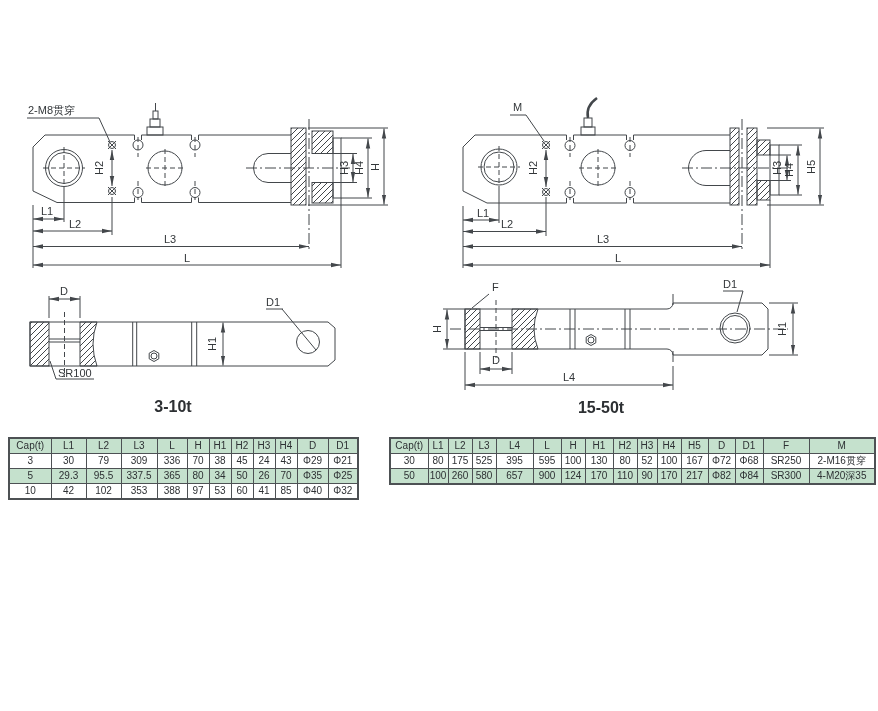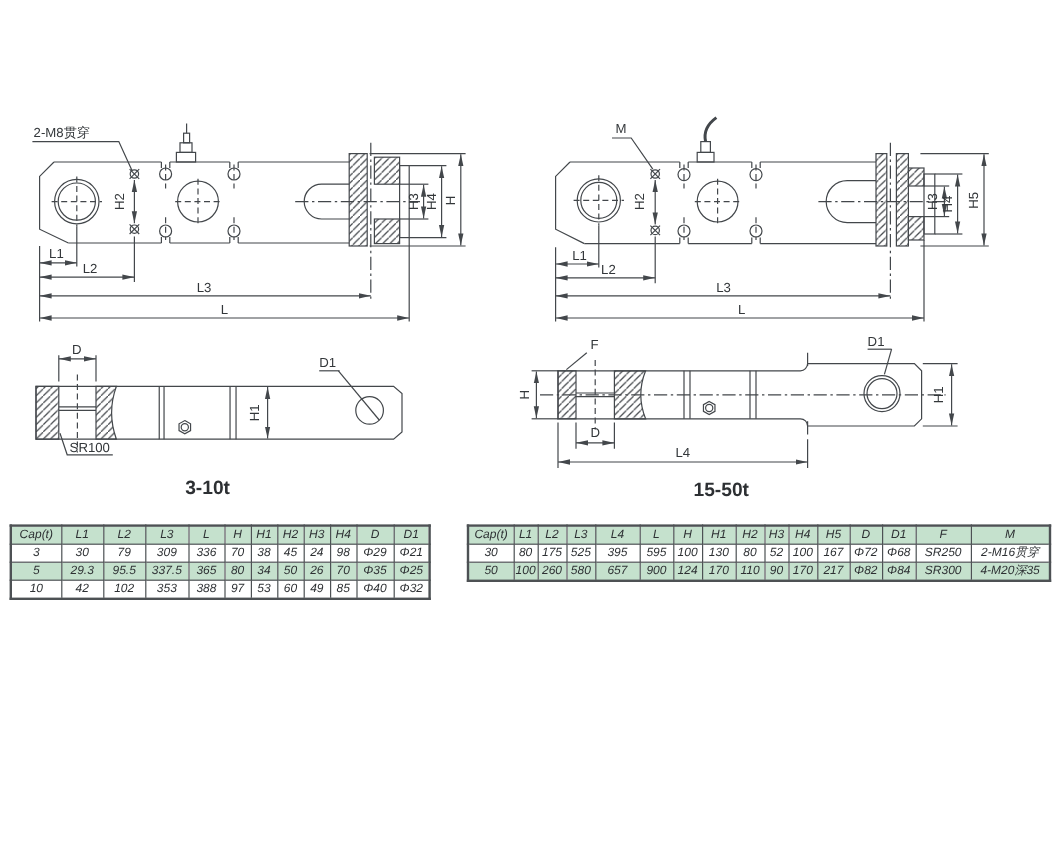--- a/index.html
+++ b/index.html
@@ -5,21 +5,21 @@
   html,body { margin:0; padding:0; background:#fff; }
   .stage { position:relative; width:878px; height:628px; background:#ffffff;
            font-family:"Liberation Sans", sans-serif; overflow:hidden; }
   .stage svg { position:absolute; overflow:visible; }
   svg text { font-family:"Liberation Sans", sans-serif; font-size:11px; fill:#33373a; }
   svg text.ttl { font-size:16px; font-weight:bold; fill:#2d3033; }
   .s { stroke:#43474b; stroke-width:1; fill:none; }
   .dash  { stroke-dasharray:5 3; }
   .cdash { stroke-dasharray:11 3 2 3; }
   table.spec { position:absolute; border-collapse:collapse; table-layout:fixed;
-               border:2px solid var(--tb,#4d5154);font-style:italic; }
+               border:2px solid var(--tb,#4d5154); }
   .spec th, .spec td { border:1px solid var(--tb,#4d5154); font-size:10px; font-weight:normal;
                color:#2d3033; text-align:center; height:14px; line-height:14px; padding:0;
                white-space:nowrap; overflow:hidden; }
   .spec thead th { background:var(--row-green,#c5e1cd); }
   .spec tbody tr:nth-child(even) td { background:var(--row-green,#c5e1cd); }
 </style>
 </head>
 <body>
 
 <div class="stage">
@@ -369,21 +369,21 @@
         <tr>
           <td>3</td>
           <td>30</td>
           <td>79</td>
           <td>309</td>
           <td>336</td>
           <td>70</td>
           <td>38</td>
           <td>45</td>
           <td>24</td>
-          <td>98</td>
+          <td>43</td>
           <td>Φ29</td>
           <td>Φ21</td>
         </tr>
         <tr>
           <td>5</td>
           <td>29.3</td>
           <td>95.5</td>
           <td>337.5</td>
           <td>365</td>
           <td>80</td>
@@ -396,21 +396,21 @@
         </tr>
         <tr>
           <td>10</td>
           <td>42</td>
           <td>102</td>
           <td>353</td>
           <td>388</td>
           <td>97</td>
           <td>53</td>
           <td>60</td>
-          <td>49</td>
+          <td>41</td>
           <td>85</td>
           <td>Φ40</td>
           <td>Φ32</td>
         </tr>
       </tbody>
     </table>
 
   <table class="spec" style="left:389px;top:437px">
       <colgroup>
         <col style="width: 38px;">

